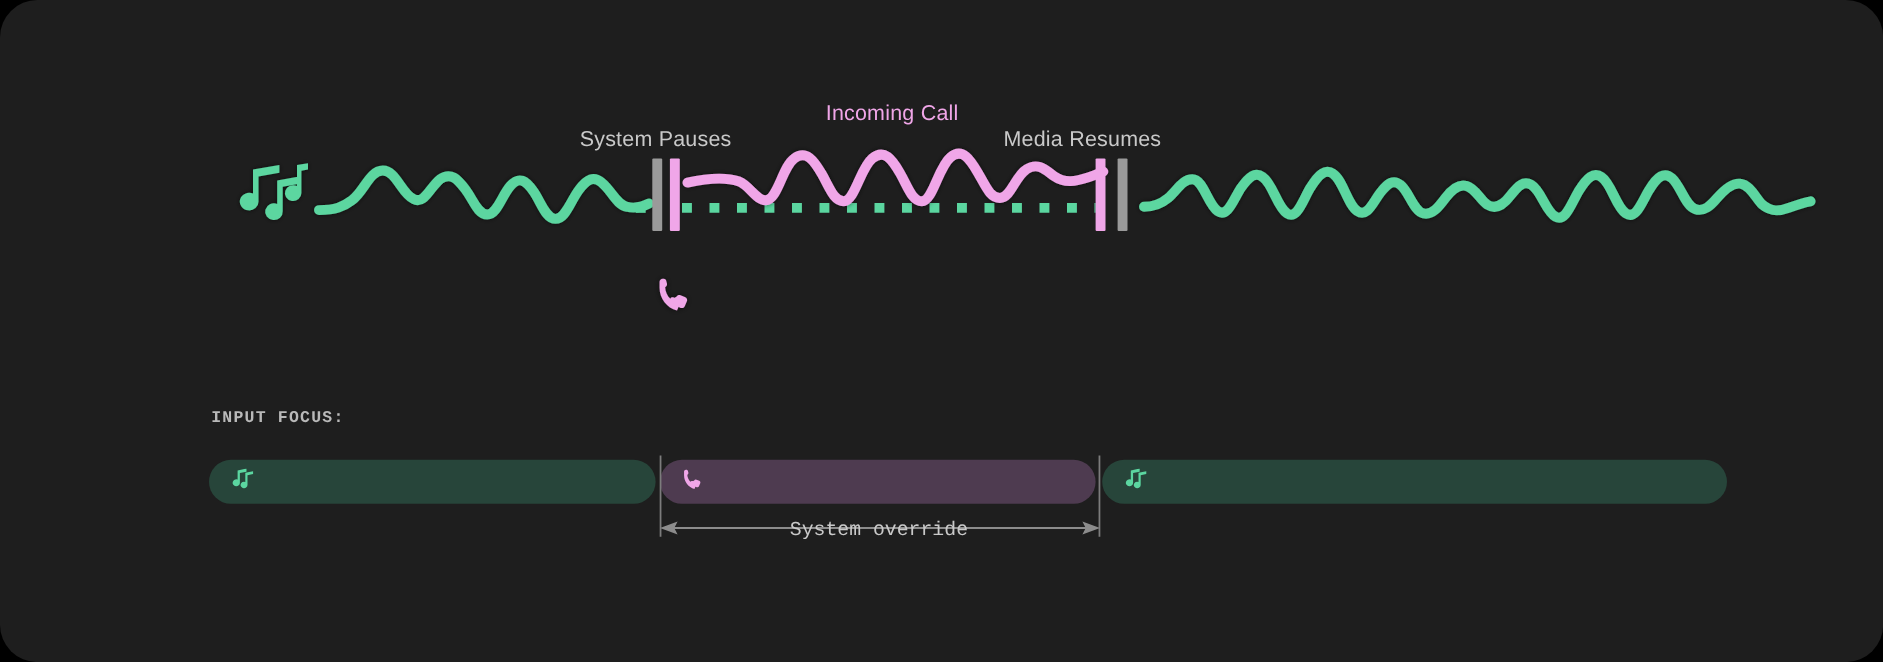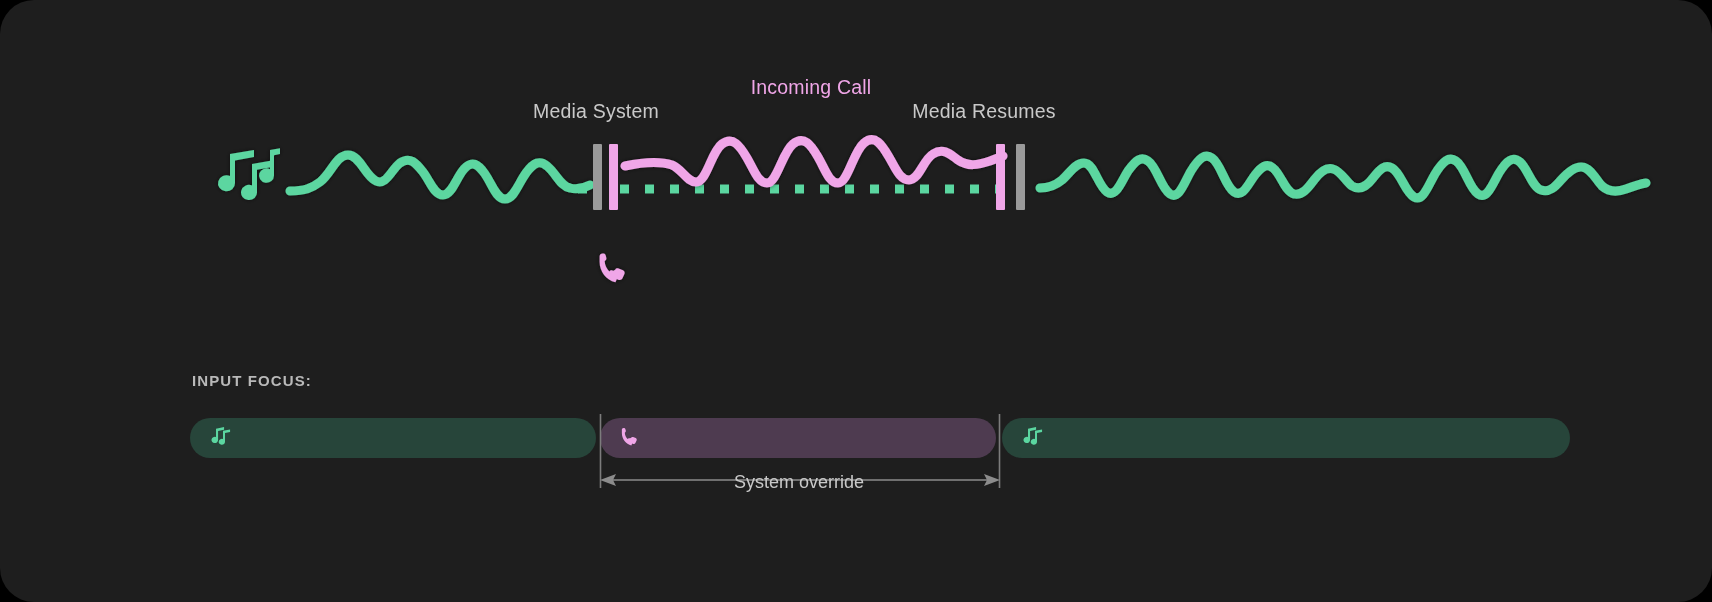--- a/index.html
+++ b/index.html
@@ -39,33 +39,35 @@
     top: 0;
   }
 
   .tl-label {
     position: absolute;
     white-space: nowrap;
     font-size: 19.5px;
     letter-spacing: .2px;
     color: #c9c9c9;
     transform: translateX(-50%);
+    margin-top: 16px;
   }
   .tl-label.accent {
     color: #f0a6e8;
     font-size: 19.5px;
   }
 
   
   #focus-section {
     position: absolute;
     left: 0;
     top: 370px;
     width: 1712px;
     height: 232px;
+    font-family: Liberation Mono, monospace;
   }
   #focus-title {
     position: absolute;
     left: 192px;
     top: 2px;
     font-size: 15px;
     font-weight: bold;
     letter-spacing: 1.1px;
     color: #b9b9b9;
   }
@@ -176,21 +178,21 @@
                  C7.4,14.5 6.0,11.6 5.9,8.5
                  C6.8,8.1 7.4,7.1 7.2,6.1 L6.6,3.9
                  C6.4,3.1 5.7,2.6 4.9,2.6 Z"></path>
         <path d="M9.8,17.6 C11.6,20.0 14.0,21.9 16.8,23.0
                  C17.9,23.4 19.1,22.9 19.6,21.8 L21.1,18.4
                  C21.6,17.3 21.1,16.0 20.0,15.5 L16.6,14.2
                  C15.6,13.8 14.5,14.2 14.0,15.1 Z"></path>
       </g>
     </svg>
 
-    <div class="tl-label" style="left:596px; top:100px;">Media System</div>
+    <div class="tl-label" style="left:596px; top:100px;">System Pauses</div>
     <div class="tl-label accent" style="left:811px; top:76px;">Incoming Call</div>
     <div class="tl-label" style="left:984px; top:100px;">Media Resumes</div>
   </div>
 
   <div id="focus-section">
 
     <div id="focus-title">INPUT FOCUS:</div>
 
     <div class="focus-bar media" style="left:190px; width:406px;">
       <span class="bar-icon">

